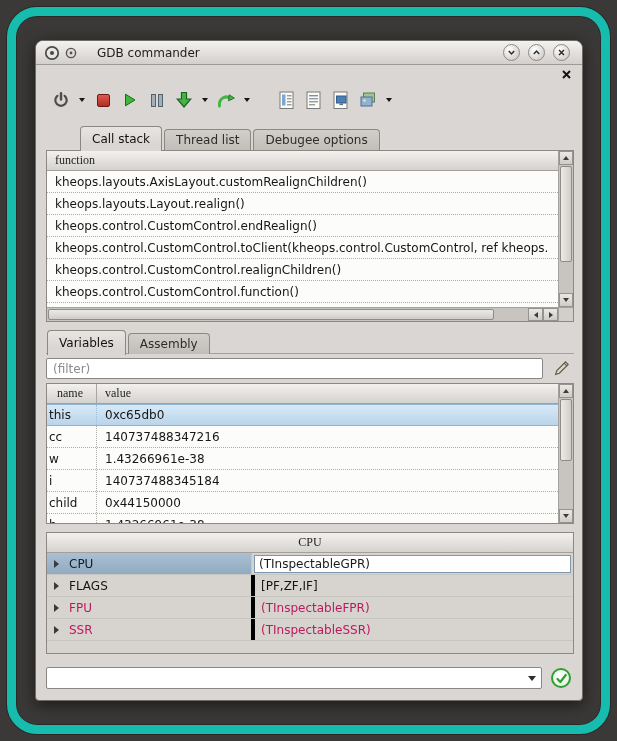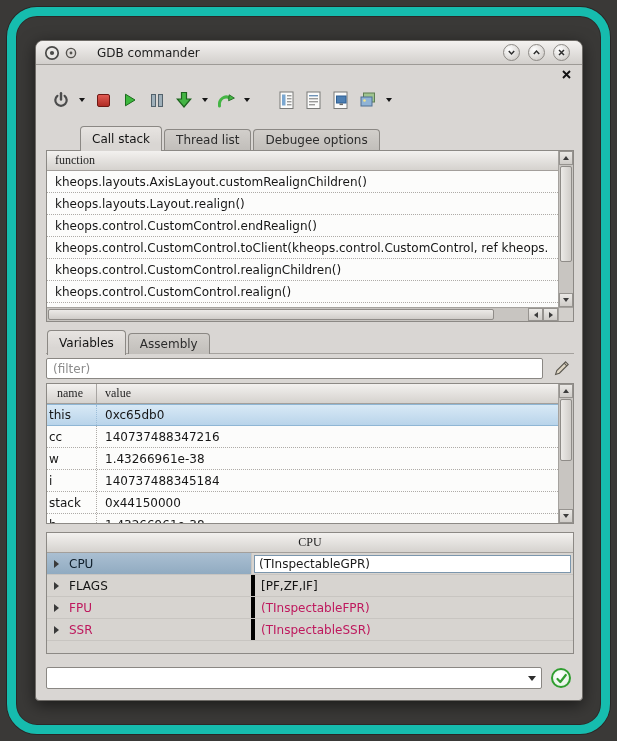--- a/index.html
+++ b/index.html
@@ -271,21 +271,21 @@
         <div class="row">
             <span class="cellpad">kheops.control.CustomControl.endRealign()</span>
           </div>
         <div class="row">
             <span class="cellpad">kheops.control.CustomControl.toClient(kheops.control.CustomControl, ref kheops.</span>
           </div>
         <div class="row">
             <span class="cellpad">kheops.control.CustomControl.realignChildren()</span>
           </div>
         <div class="row">
-            <span class="cellpad">kheops.control.CustomControl.realign()</span>
+            <span class="cellpad">kheops.control.CustomControl.function()</span>
           </div>
       </div>
       <div class="vscroll" style="bottom:14px;">
         <div class="sbtn" style="left:0; right:0; top:0; height:14px;">
             <span class="tri s-up"></span>
           </div>
         <div class="vthumb" style="top:15px; height:96px;"></div>
         <div class="sbtn" style="left:0; right:0; bottom:0; height:14px;">
             <span class="tri s-dn"></span>
           </div>
@@ -334,21 +334,21 @@
         </div>
         <div class="row">
           <div class="vname">w</div>
           <div class="vvalue">1.43266961e-38</div>
         </div>
         <div class="row">
           <div class="vname">i</div>
           <div class="vvalue">140737488345184</div>
         </div>
         <div class="row">
-          <div class="vname">stack</div>
+          <div class="vname">child</div>
           <div class="vvalue">0x44150000</div>
         </div>
         <div class="row">
           <div class="vname">b</div>
           <div class="vvalue">1.43266961e-38</div>
         </div>
       </div>
       <div class="vscroll" style="bottom:0;">
         <div class="sbtn" style="left:0; right:0; top:0; height:14px;">
             <span class="tri s-up"></span>

